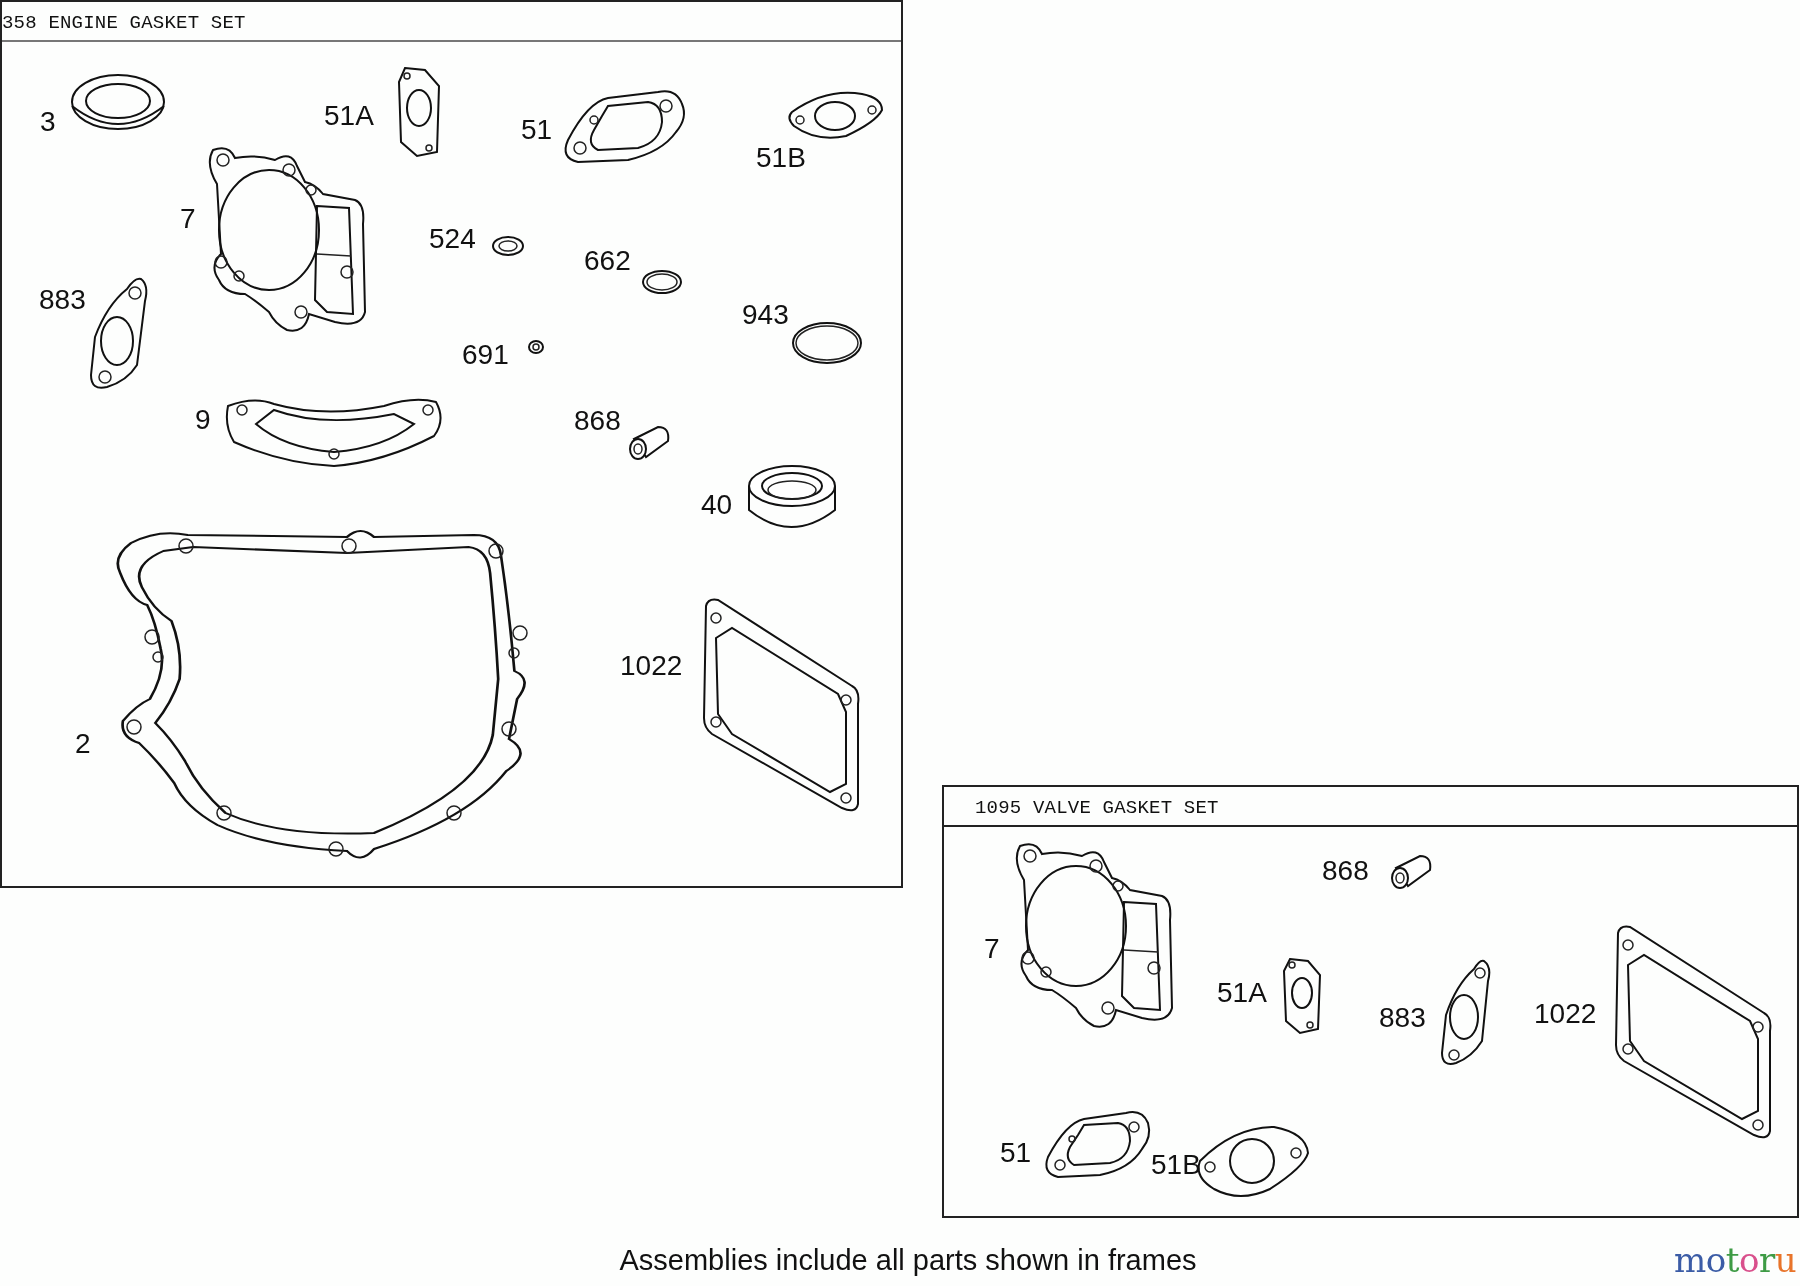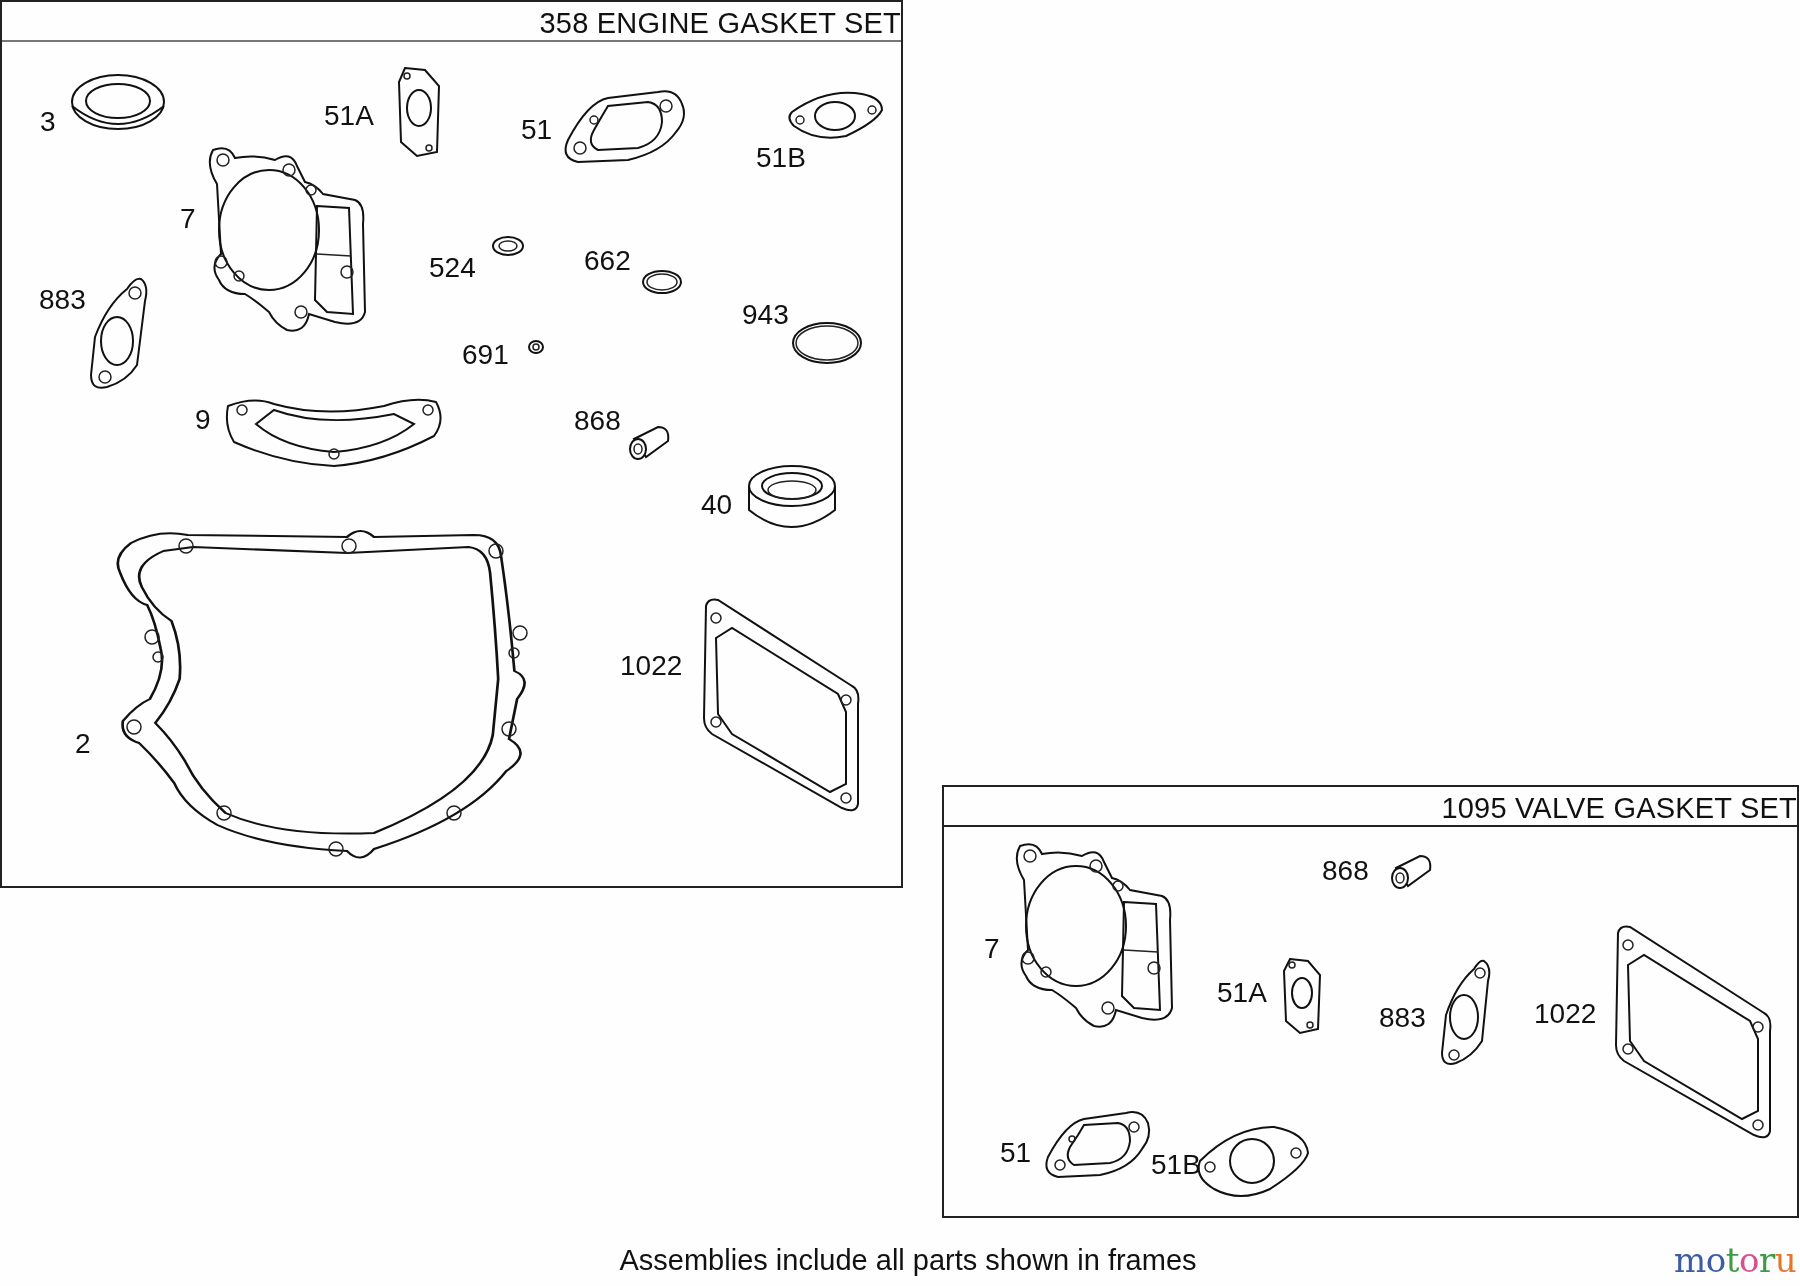--- a/index.html
+++ b/index.html
@@ -1,20 +1,20 @@
 <!DOCTYPE html>
 <html><head>
 <meta charset="utf-8">
 <style>
   html, body { margin:0; padding:0; background:#fdfefd; }
   body { width:1800px; height:1286px; position:relative; overflow:hidden;
          font-family:"Liberation Sans", sans-serif; color:#111; }
   .frame { position:absolute; border:2px solid #222; box-sizing:border-box; background:#fdfefd; }
   .frame-title { position:absolute; left:0; right:0; top:0; height:38px; border-bottom:2px solid #777;
-                 text-align:right; font-size:29px; line-height:42px; letter-spacing:0.2px; }
+                 text-align:left; font-size:19px; line-height:42px; letter-spacing:0.2px;font-family:Liberation Mono, monospace; }
   #frame2 .frame-title { border-bottom-color:#222;padding-left:31px; }
   .callout { position:absolute; font-size:28px; line-height:1; white-space:nowrap; }
   .part { position:absolute; }
   .part svg { overflow:visible; display:block; }
   .footer { position:absolute; left:0; width:1816px; top:1244px; text-align:center; font-size:29px; }
   .logo { position:absolute; left:1674px; top:1240px; font-family:"DejaVu Serif","Liberation Serif",serif;
           font-size:34px; letter-spacing:-0.5px; }
   .logo span { display:inline-block; }
   svg .ln { fill:none; stroke:#111; stroke-width:2; }
   svg .thin { fill:none; stroke:#222; stroke-width:1.5; }
@@ -82,21 +82,21 @@
       </svg>
   </div>
   <div class="callout" style="left:178px;top:203px;">7</div>
 
   <div class="part" style="left:489px;top:233px;">
     <svg width="36" height="24">
         <ellipse class="ln" cx="17" cy="11" rx="15" ry="9"></ellipse>
         <ellipse class="thin" cx="17" cy="11" rx="9" ry="5"></ellipse>
       </svg>
   </div>
-  <div class="callout" style="left:427px;top:223px;margin-top:29px;">524</div>
+  <div class="callout" style="left:427px;top:223px;">524</div>
 
   <div class="part" style="left:638px;top:266px;">
     <svg width="46" height="28">
         <ellipse class="ln" cx="22" cy="14" rx="19" ry="11"></ellipse>
         <ellipse class="thin" cx="22" cy="14" rx="15" ry="8"></ellipse>
       </svg>
   </div>
   <div class="callout" style="left:582px;top:245px;">662</div>
 
   <div class="part" style="left:85px;top:273px;">

